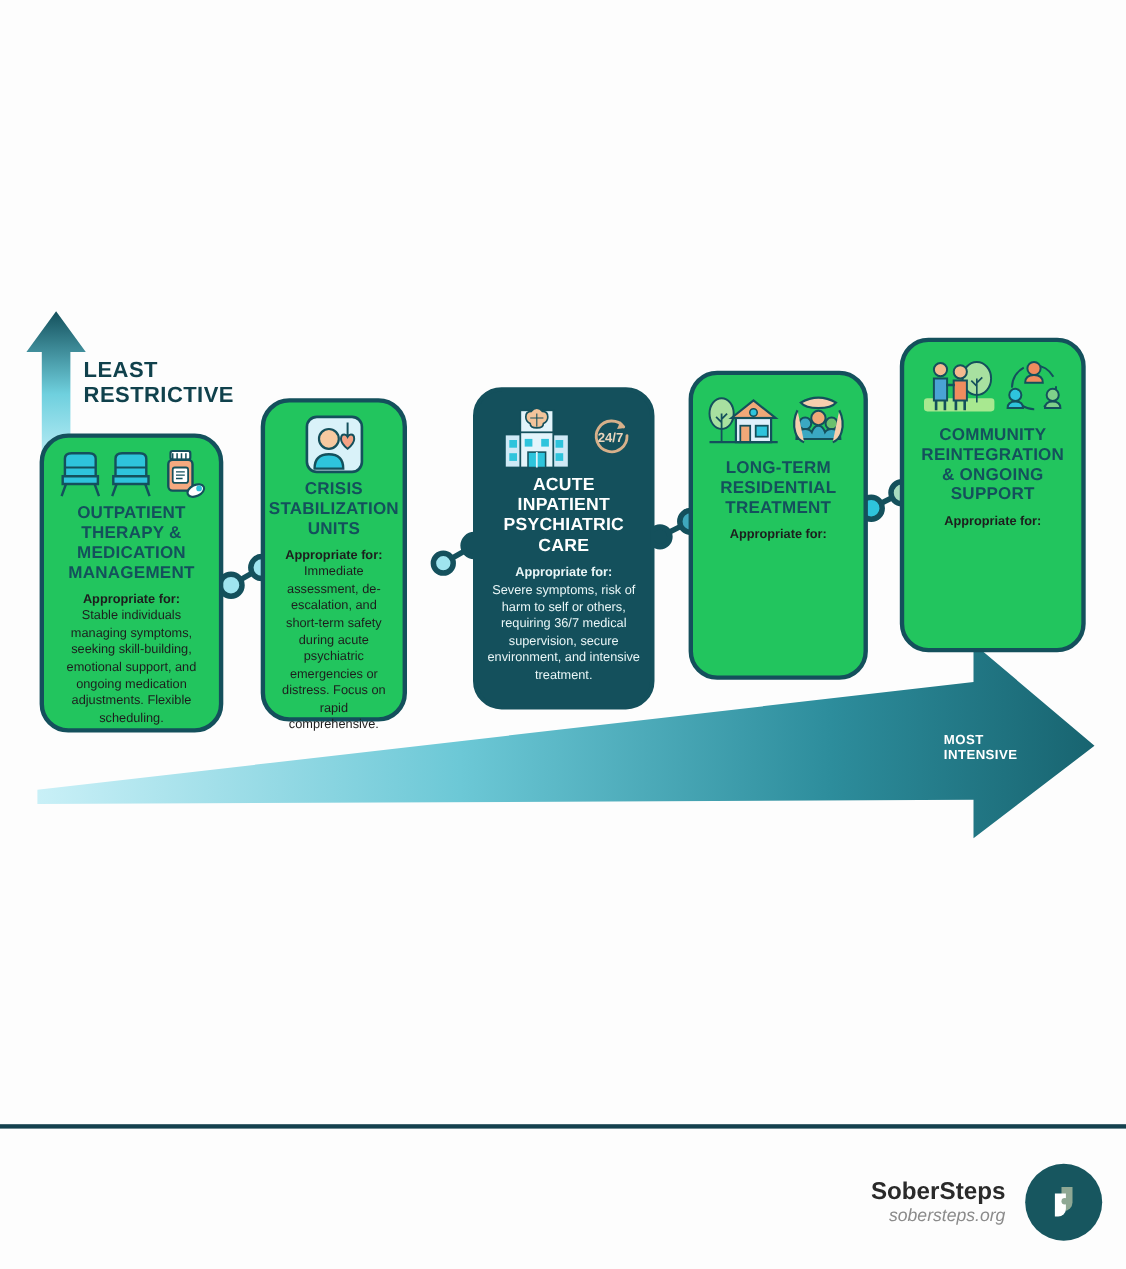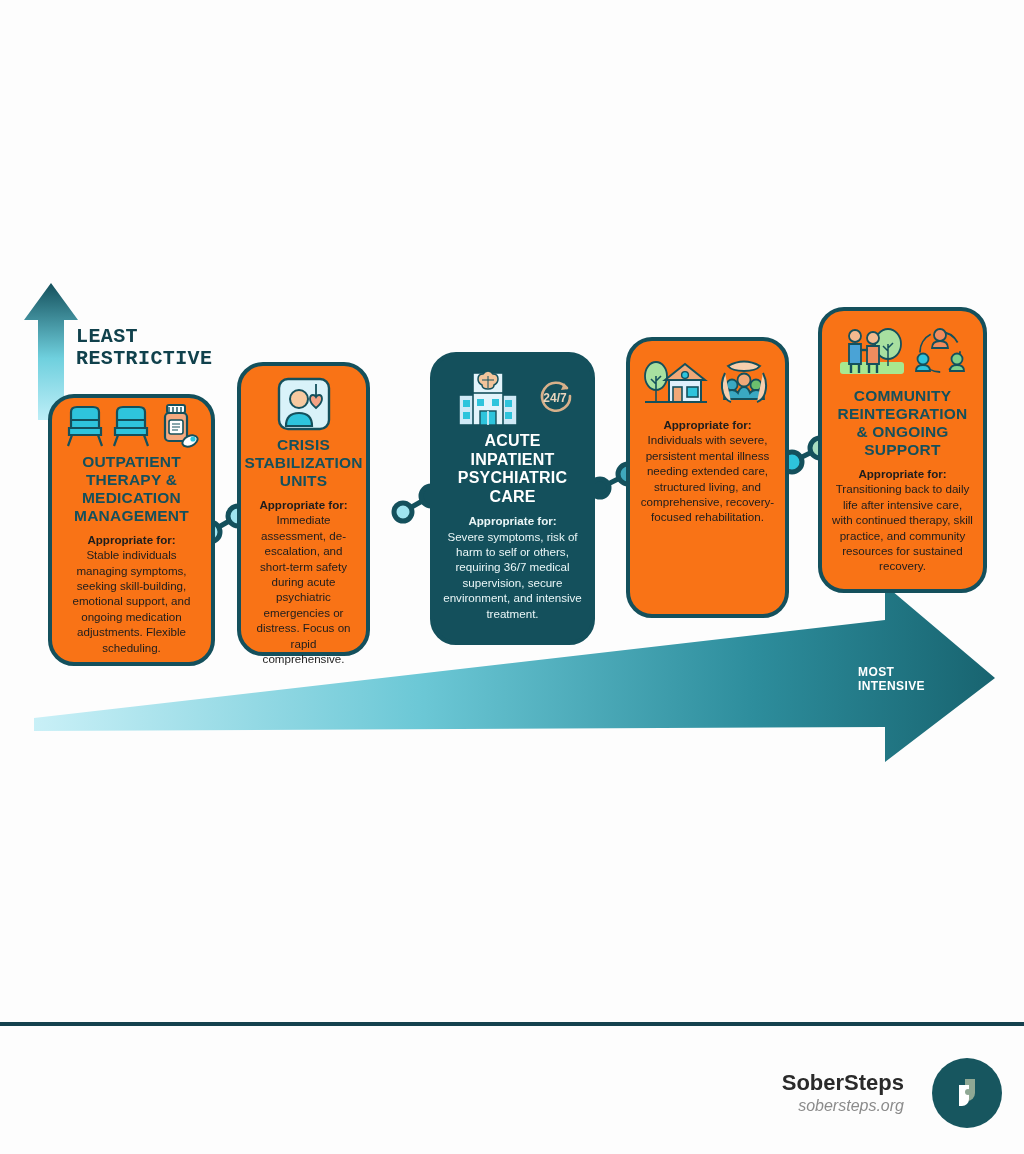--- a/index.html
+++ b/index.html
@@ -17,39 +17,38 @@
 
   .least-label {
     position: absolute;
     left: 76px; top: 326px;
     font-size: 20px;
     font-weight: 700;
     letter-spacing: 0.4px;
     line-height: 1.12;
     color: #10414c;
     text-transform: uppercase;
-    font-family: Liberation Mono, monospace;
   }
   .most-label {
     position: absolute;
     left: 858px; top: 666px;
     font-size: 12px;
     font-weight: 700;
     letter-spacing: 0.4px;
     line-height: 1.14;
     color: #ffffff;
     text-transform: uppercase;
   }
 
   
   .card {
     position: absolute;
     border: 4px solid #14505c;
     border-radius: 26px;
-    background: #f97316;
+    background: #22c55e;
     padding: 10px 9px 12px;
     display: flex;
     flex-direction: column;
     align-items: center;
     text-align: center;
   }
   .card.dark {
     background: #14505c;
     border-color: #14505c;
   }
@@ -73,42 +72,42 @@
   .card.dark .card-title { color: #ffffff; font-size: 16px; }
   .card-body {
     font-size: 11.6px;
     line-height: 1.33;
     color: #1d1d1d;
   }
   .card.dark .card-body { color: #eaf6f7; }
   .body-lead { font-weight: 700; display: block; }
 
   
-  #card-1 { left: 48px;  top: 394px; width: 167px; height: 272px; justify-content: center; }
+  #card-1 { left: 36px;  top: 394px; width: 167px; height: 272px; }
   #card-2 { left: 237px; top: 362px; width: 133px; height: 294px; }
   #card-3 { left: 430px; top: 352px; width: 165px; height: 293px; }
   #card-4 { left: 626px; top: 337px; width: 163px; height: 281px; }
   #card-5 { left: 818px; top: 307px; width: 169px; height: 286px; }
 
   
   .connector { position: absolute; pointer-events: none; }
 
   
   .footer-rule {
     position: absolute;
     left: 0; top: 1022px;
     width: 1024px; height: 4px;
     background: #14414e;
   }
   .footer {
     position: absolute;
     right: 22px; top: 1058px;
     display: flex;
     align-items: center;
-    gap: 28px;
+    gap: 18px;
   }
   .footer-text { text-align: right; }
   .brand-name {
     font-size: 22px;
     font-weight: 700;
     color: #2a2a2a;
     line-height: 1.15;
   }
   .brand-url {
     font-size: 16px;
@@ -282,23 +281,23 @@
       <svg width="58" height="56" viewBox="0 0 58 56">
         <path d="M13 12 q16-9 32 0 q-4 5-16 5 q-12 0-16-5 Z" fill="#f6cfae" stroke="#14505c" stroke-width="2"></path>
         <circle cx="29" cy="26" r="6.5" fill="#f0a878" stroke="#14505c" stroke-width="1.8"></circle>
         <circle cx="17" cy="31" r="5.5" fill="#3aa8c2" stroke="#14505c" stroke-width="1.8"></circle>
         <circle cx="41" cy="31" r="5.5" fill="#6cc06e" stroke="#14505c" stroke-width="1.8"></circle>
         <path d="M9 45 q0-9 8-9 q4 0 6 3 q2-6 6-6 q4 0 6 6 q2-3 6-3 q8 0 8 9 Z" fill="#3aa8c2" stroke="#14505c" stroke-width="1.8"></path>
         <path d="M10 19 q-5 10-2 20 q2 7 8 9" fill="#f6cfae" stroke="#14505c" stroke-width="2"></path>
         <path d="M48 19 q5 10 2 20 q-2 7-8 9" fill="#f6cfae" stroke="#14505c" stroke-width="2"></path>
       </svg>
     </div>
-    <div class="card-body">
-      <span class="body-lead">Appropriate for:</span>
-      <span>Individuals with severe, persistent mental illness needing extended care, structured living, and comprehensive, recovery-focused rehabilitation.</span>
+    <div class="card-title">LONG-TERM RESIDENTIAL TREATMENT</div>
+    <div class="card-body">
+      <span class="body-lead">Appropriate for:</span>
     </div>
   </div>
 
   <div class="card" id="card-5">
     <div class="card-icons">
       <svg width="68" height="56" viewBox="0 0 68 56">
         <rect x="2" y="38" width="64" height="12" rx="3" fill="#a8e890"></rect>
         <ellipse cx="50" cy="20" rx="13" ry="15" fill="#a8e0a0" stroke="#14505c" stroke-width="1.8"></ellipse>
         <path d="M50 20 v22 M50 27 l-5-5 M50 24 l5-5" stroke="#14505c" stroke-width="1.5" fill="none"></path>
         <circle cx="17" cy="12" r="6" fill="#f3b98f" stroke="#14505c" stroke-width="1.8"></circle>
@@ -315,21 +314,20 @@
         <path d="M20 22 q0-7 8-7 q8 0 8 7 Z" fill="#ef8c5e" stroke="#14505c" stroke-width="1.8"></path>
         <circle cx="11" cy="33" r="5.5" fill="#2ec4dc" stroke="#14505c" stroke-width="1.8"></circle>
         <path d="M4 45 q0-6 7-6 q7 0 7 6 Z" fill="#2ec4dc" stroke="#14505c" stroke-width="1.8"></path>
         <circle cx="45" cy="33" r="5.5" fill="#7fd08a" stroke="#14505c" stroke-width="1.8"></circle>
         <path d="M38 45 q0-6 7-6 q7 0 7 6 Z" fill="#7fd08a" stroke="#14505c" stroke-width="1.8"></path>
       </svg>
     </div>
     <div class="card-title">COMMUNITY REINTEGRATION &amp; ONGOING SUPPORT</div>
     <div class="card-body">
       <span class="body-lead">Appropriate for:</span>
-      <span>Transitioning back to daily life after intensive care, with continued therapy, skill practice, and community resources for sustained recovery.</span>
     </div>
   </div>
 
   <div class="footer-rule"></div>
   <div class="footer">
     <div class="footer-text">
       <div class="brand-name">SoberSteps</div>
       <div class="brand-url">sobersteps.org</div>
     </div>
     <div class="brand-mark">

